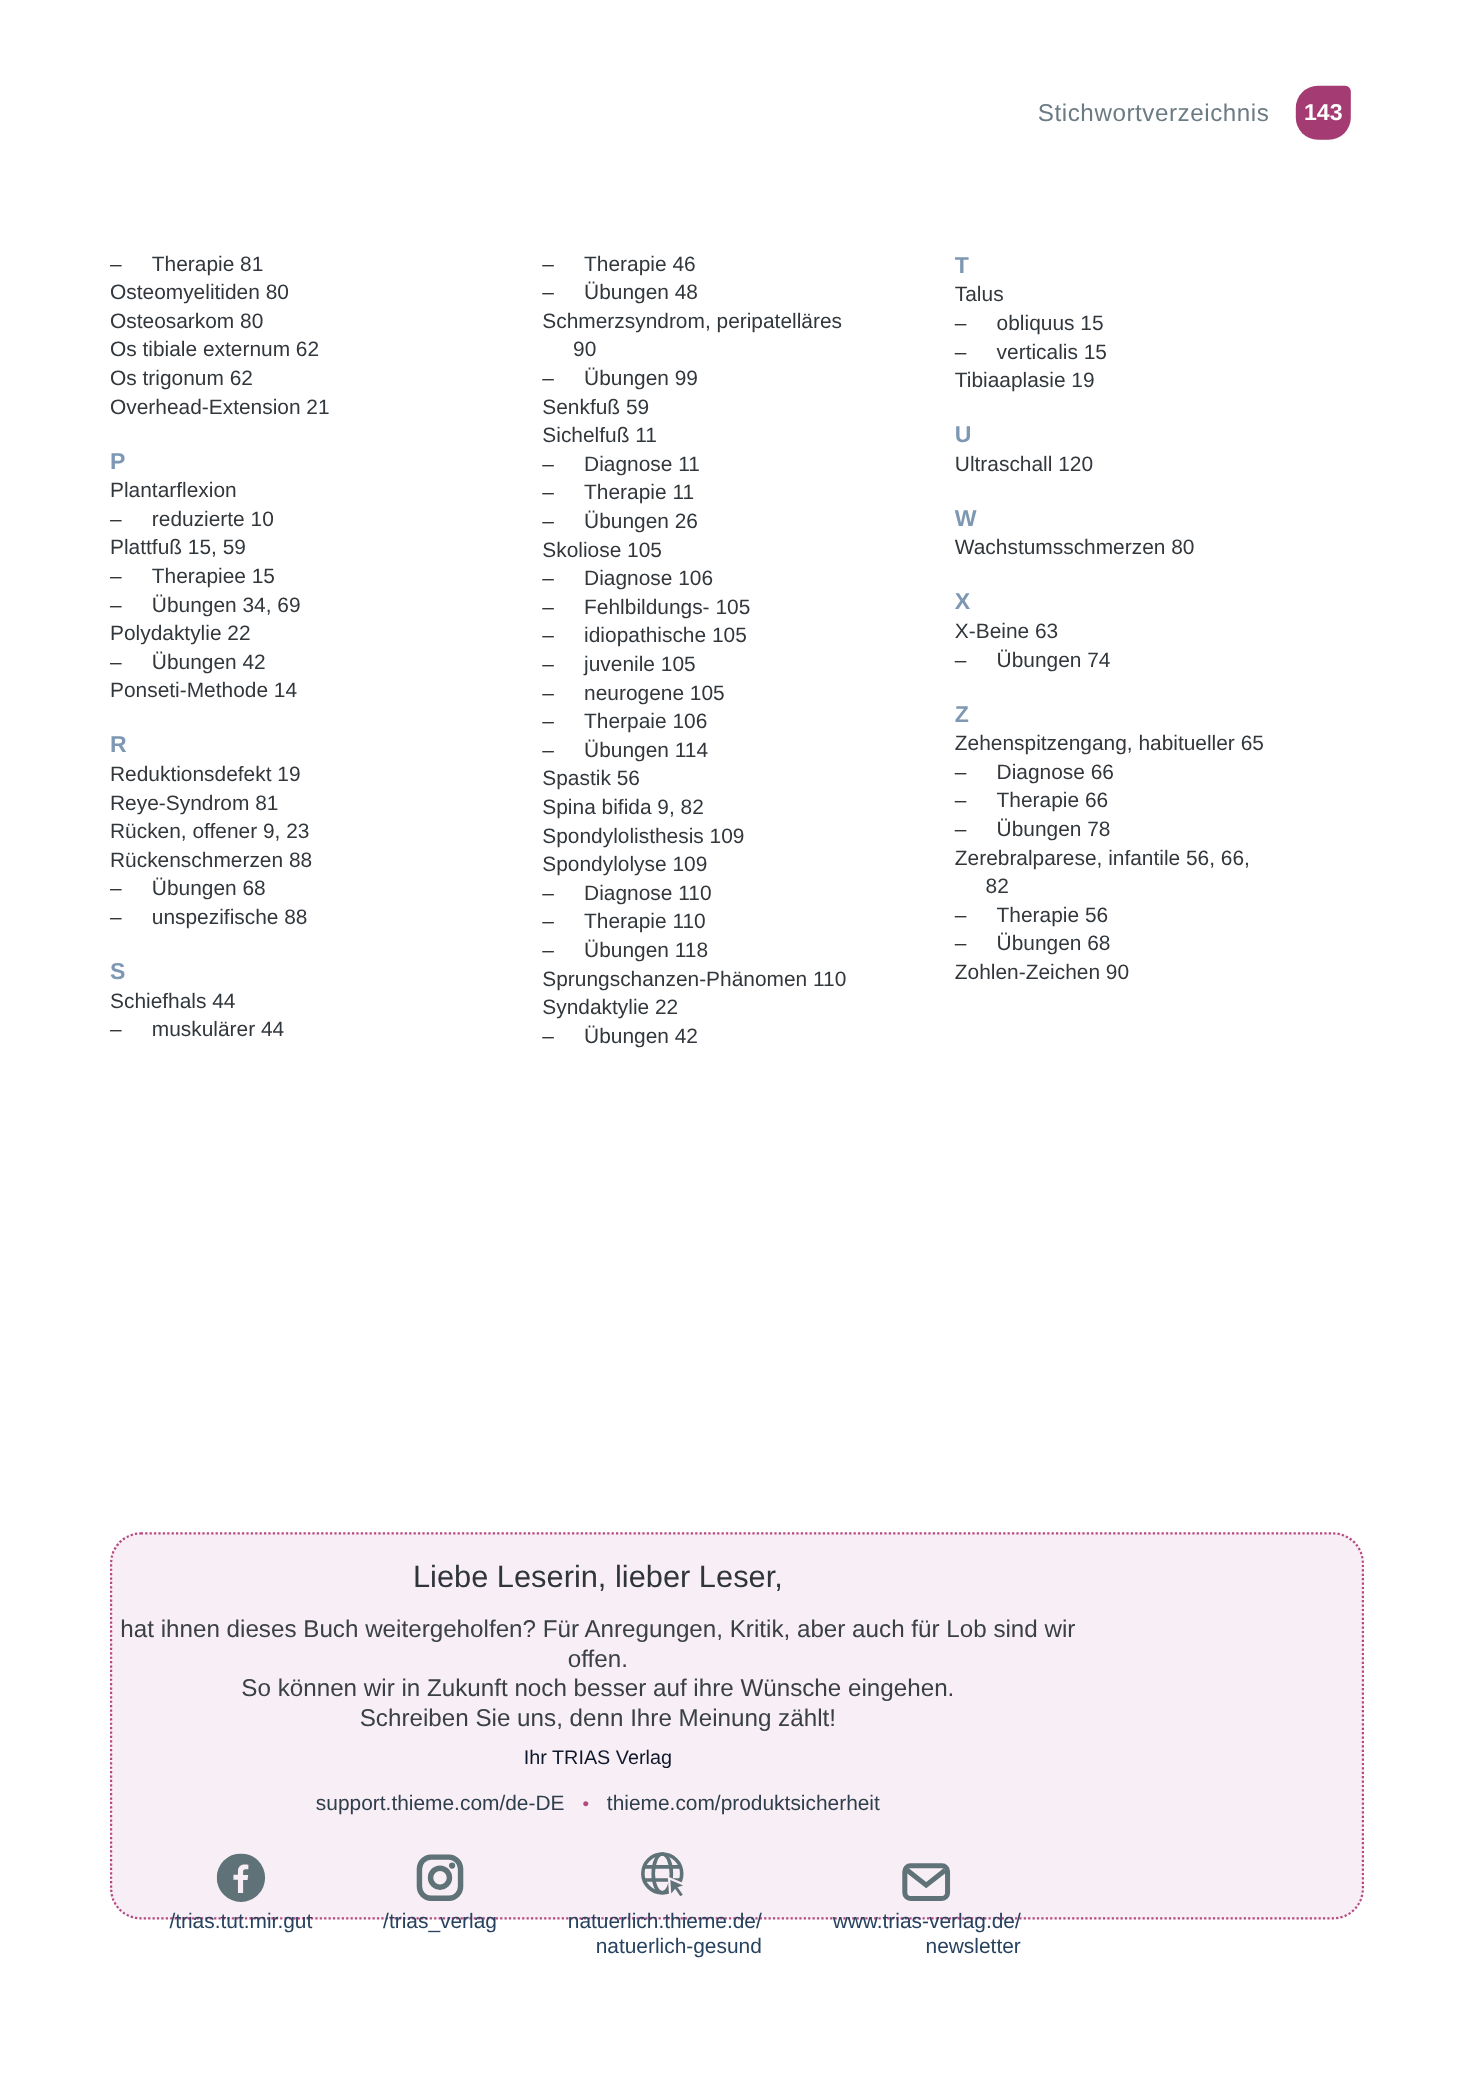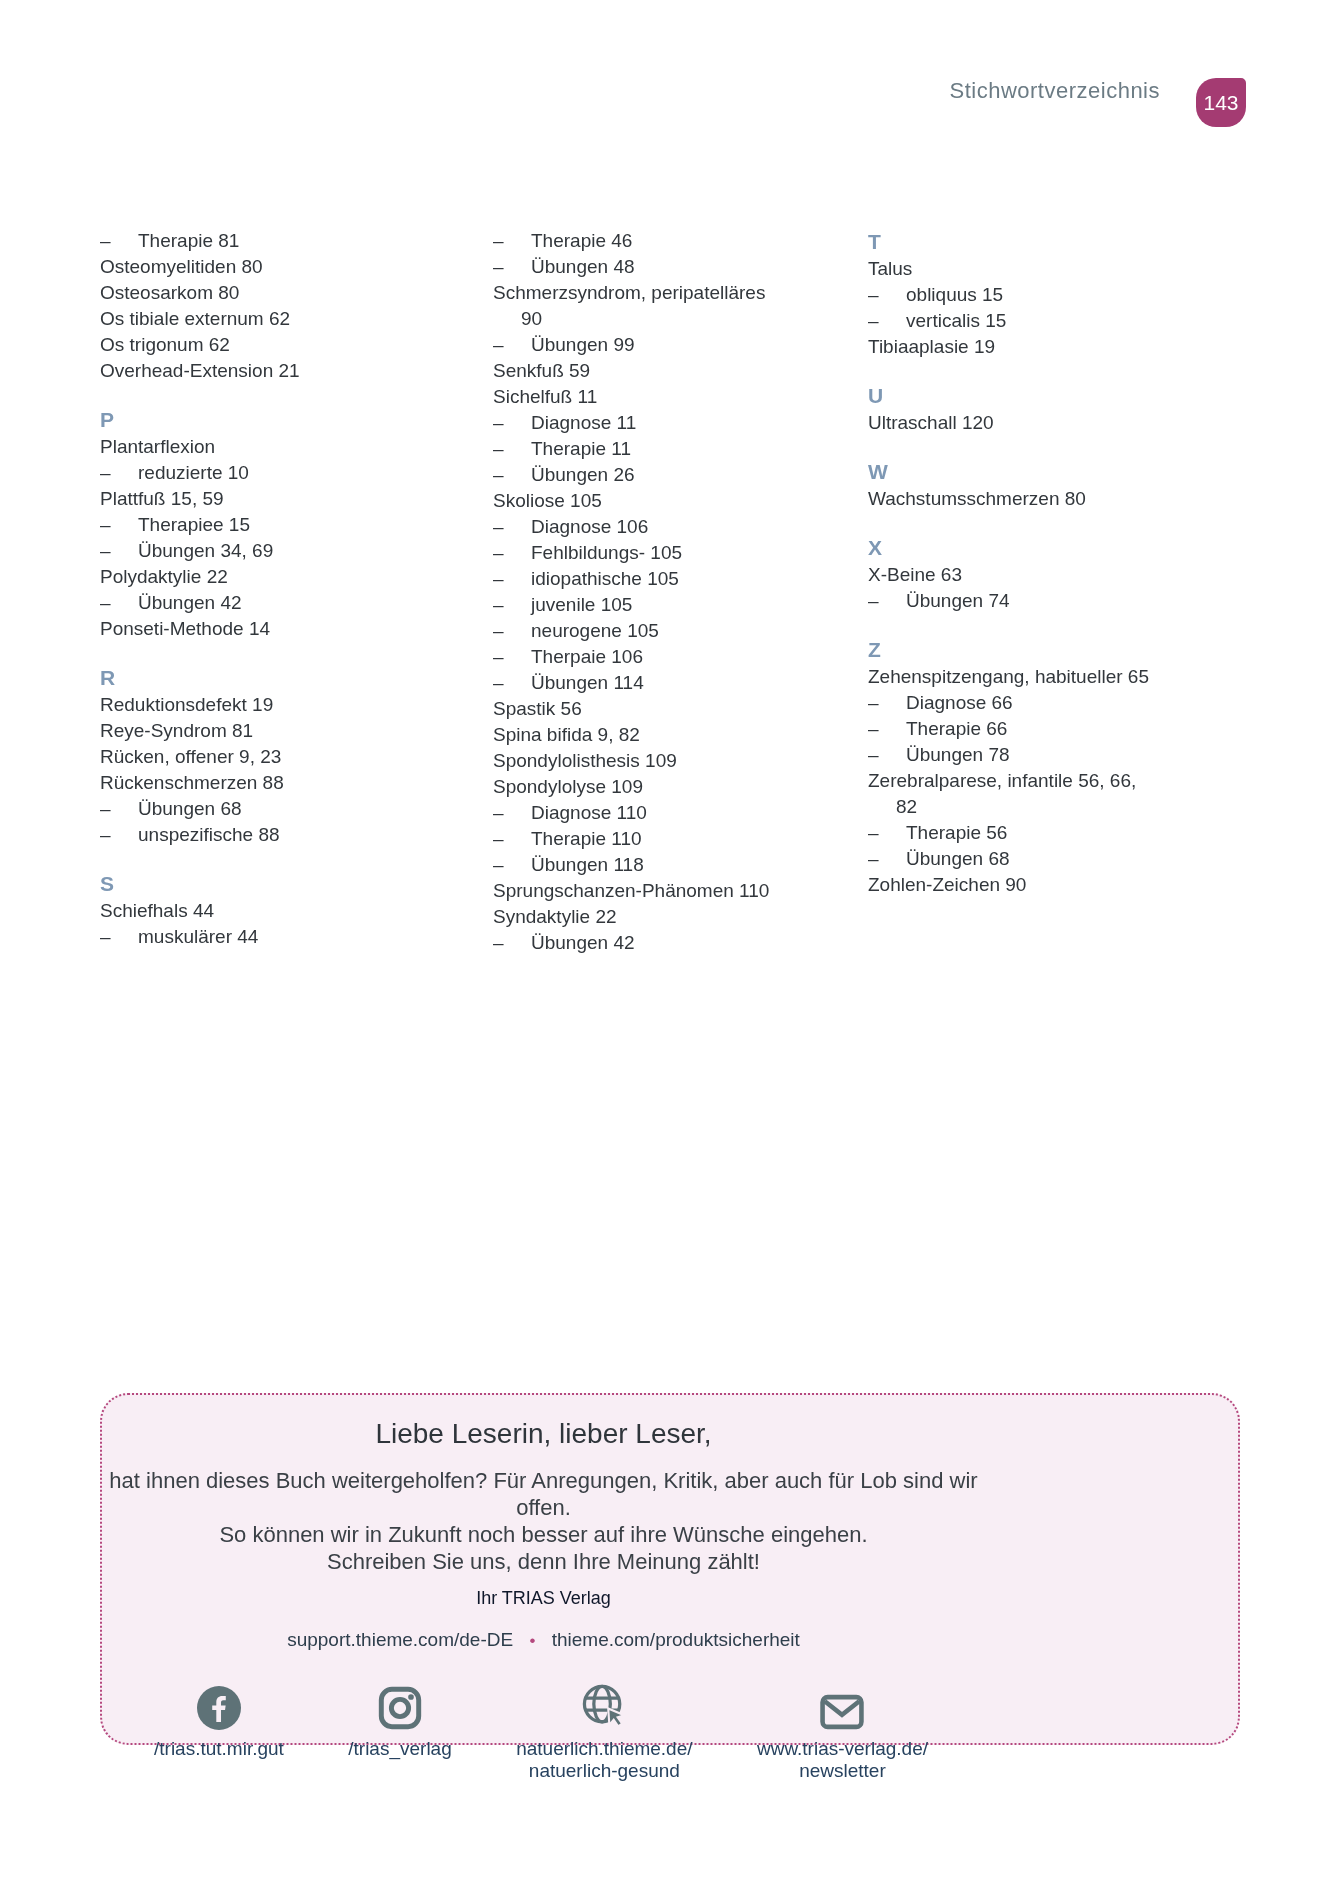--- a/index.html
+++ b/index.html
@@ -2,27 +2,27 @@
 <html><head>
 <meta charset="utf-8">
 <style>
   html,body { margin:0; padding:0; background:#ffffff; }
   .page {
     position:relative; width:1339px; height:1890px; background:#ffffff;
     font-family:"Liberation Sans", sans-serif; overflow:hidden;
   }
 
   
-  .runhead { position:absolute; top:78px; right:93px; display:flex; align-items:flex-start; gap:36px; }
+  .runhead { position:absolute; top:78px; right:111px; display:flex; align-items:center; gap:24px; }
   .runhead-title { color:#6b7b84; font-size:22px; letter-spacing:0.5px; }
   .page-badge {
     width:50px; height:49px; background:#a43b72; color:#ffffff;
     border-radius:20px 5px 20px 20px;
     display:flex; align-items:center; justify-content:center;
-    font-size:21px; font-weight:normal;
+    font-size:21px; font-weight:bold;
   }
 
   
   .index {
     position:absolute; top:228px; left:100px; right:60px;
     display:grid; grid-template-columns:393px 375px 1fr;
   }
   .index-col { min-width:0; }
   .entry { font-size:19px; line-height:26px; color:#32373c; white-space:nowrap; }
   .sub { display:flex; }
@@ -47,21 +47,21 @@
   .fb-sig { margin-top:10px; font-size:18px; line-height:27px; color:#0f172a; }
   .fb-links { margin-top:14px; font-size:19px; line-height:27px; color:#2e3e4c; }
   .fb-links .sep { color:#b5487e; margin:0 11px; font-size:17px; }
   .social-row {
     margin-top:28px; display:flex; justify-content:space-between;
     padding:0 55px 0 50px;
   }
   .social-item { display:flex; flex-direction:column; align-items:center; }
   .social-icon { height:48px; display:flex; align-items:flex-end; justify-content:center; color:#5e7277; }
   .social-icon svg { display:block; }
-  .social-label { margin-top:8px; font-size:19px; line-height:22px; color:#27425f; text-align:center; }
+  .social-label { margin-top:8px; font-size:19px; line-height:22px; color:#27425f; text-align:right; }
 </style>
 </head>
 <body>
 
 <div class="page">
 
   <div class="runhead">
     <span class="runhead-title">Stichwortverzeichnis</span>
     <span class="page-badge">143</span>
   </div>

